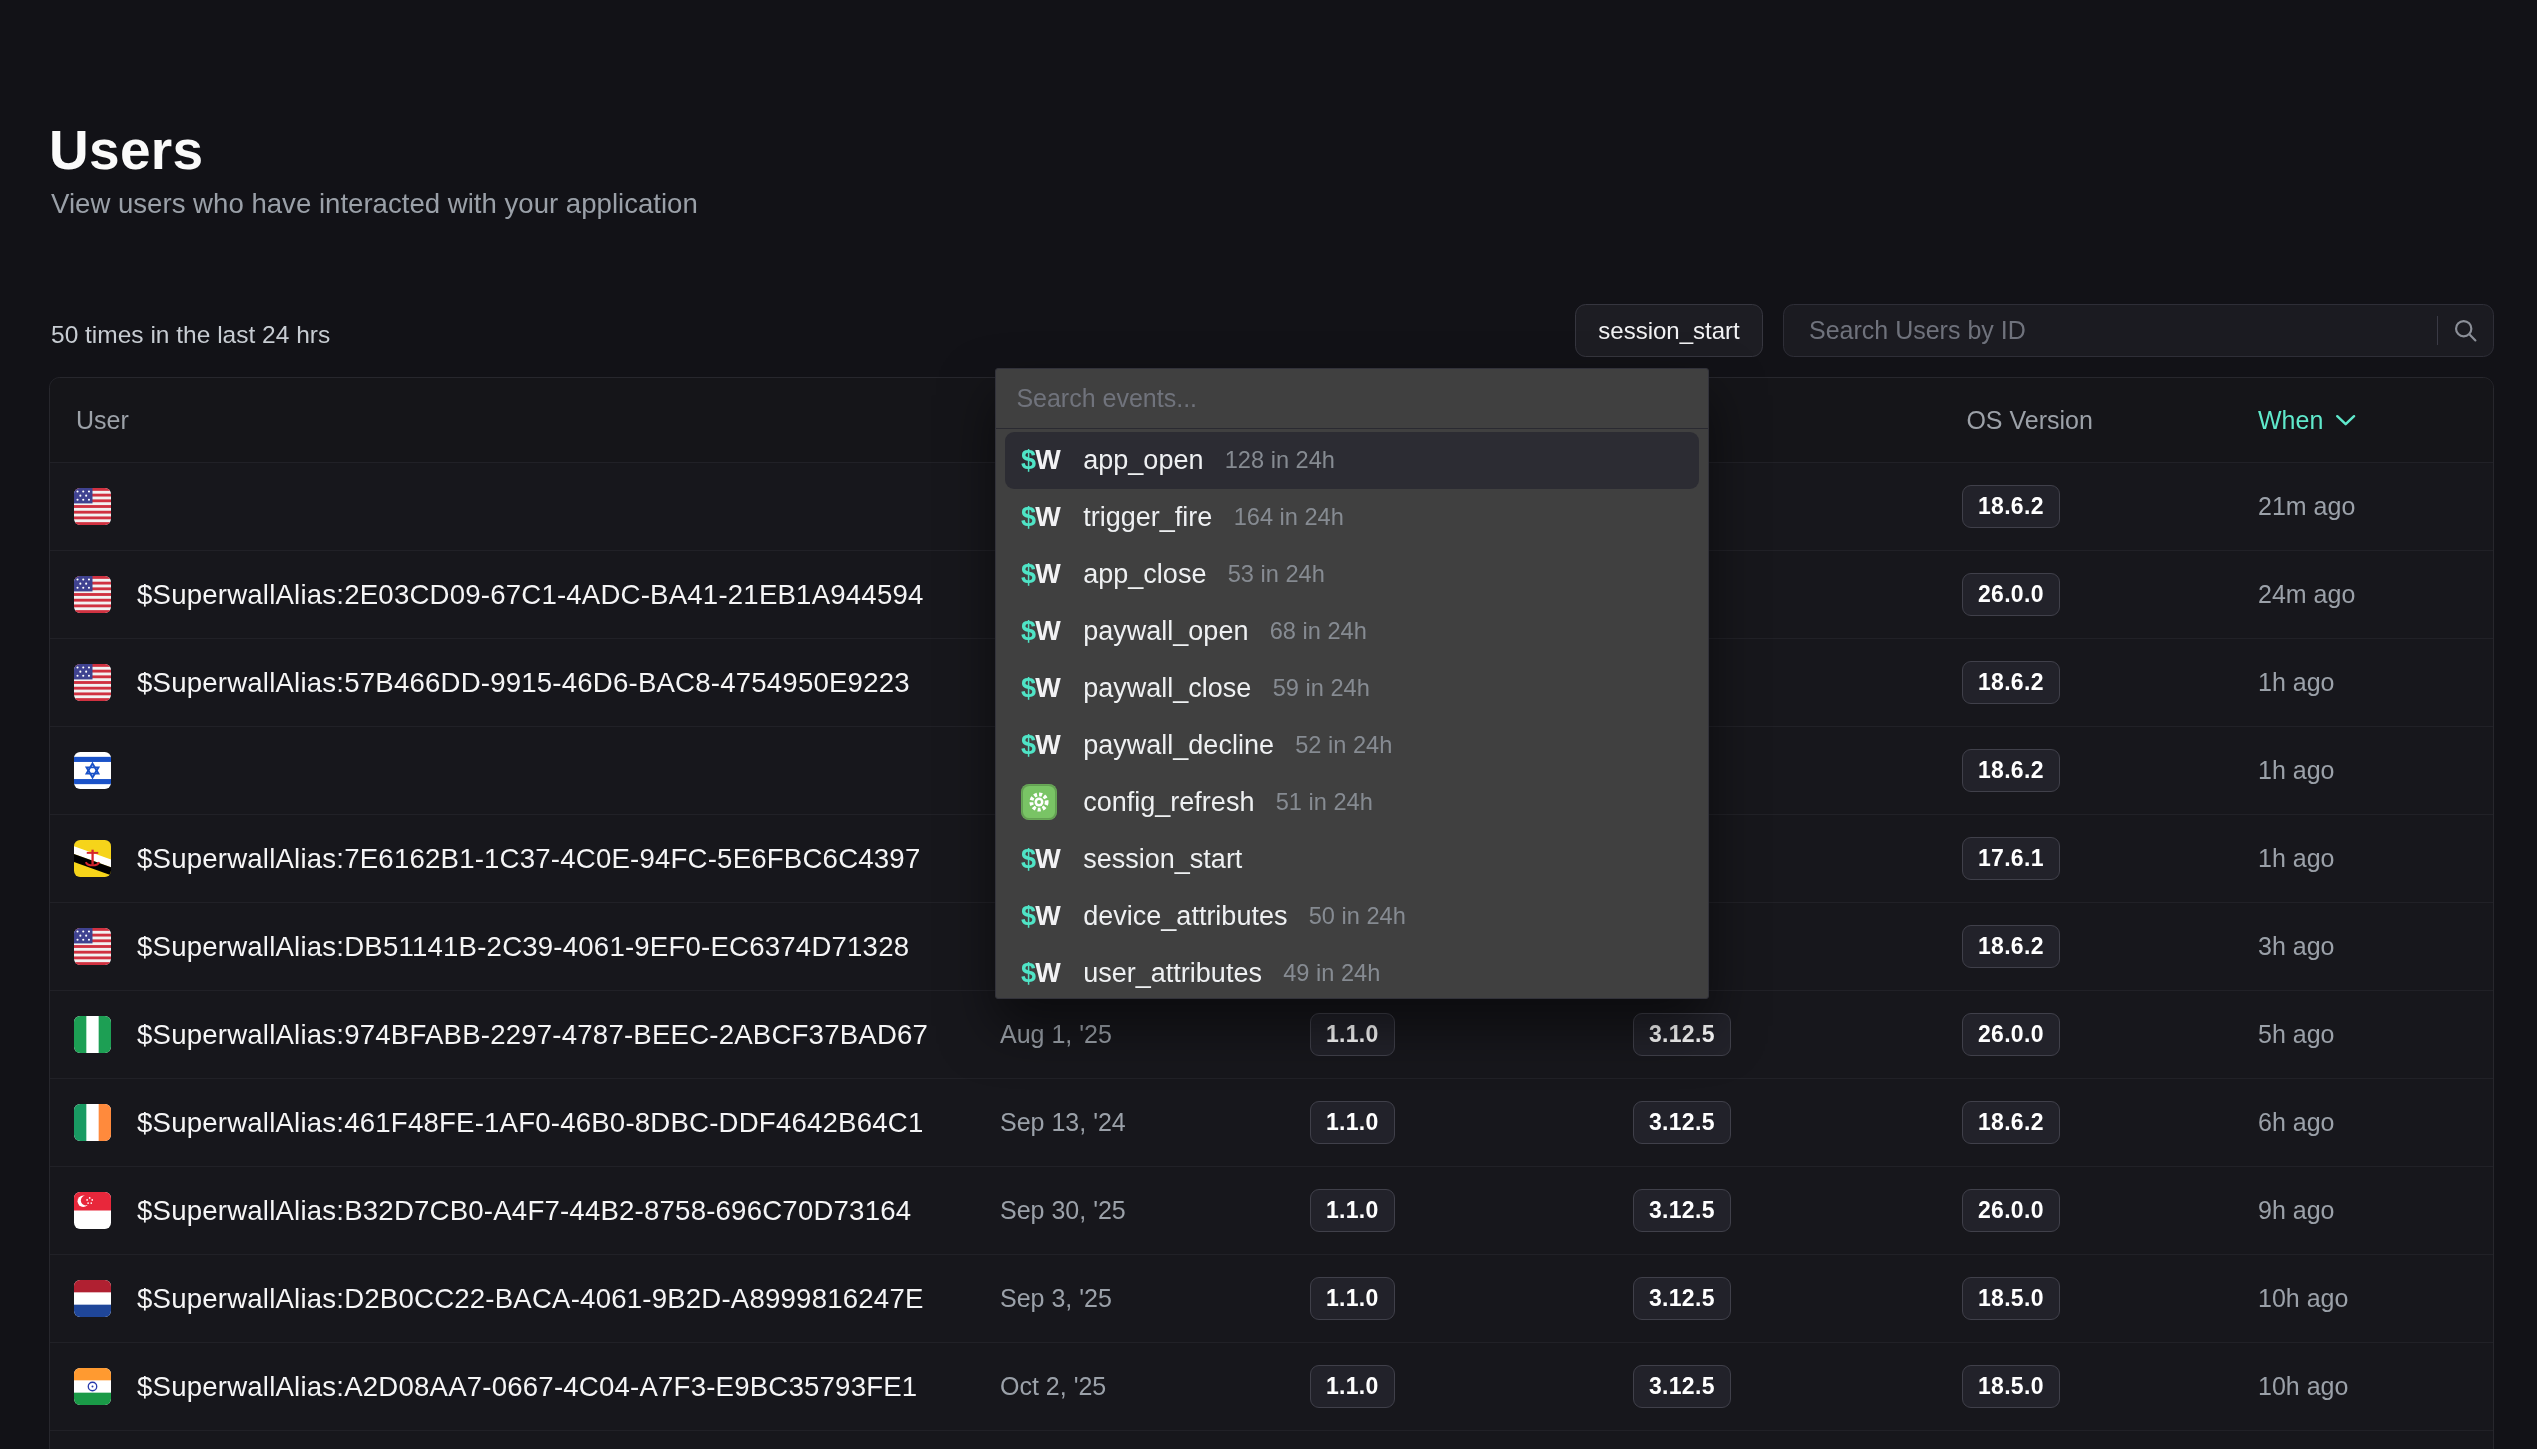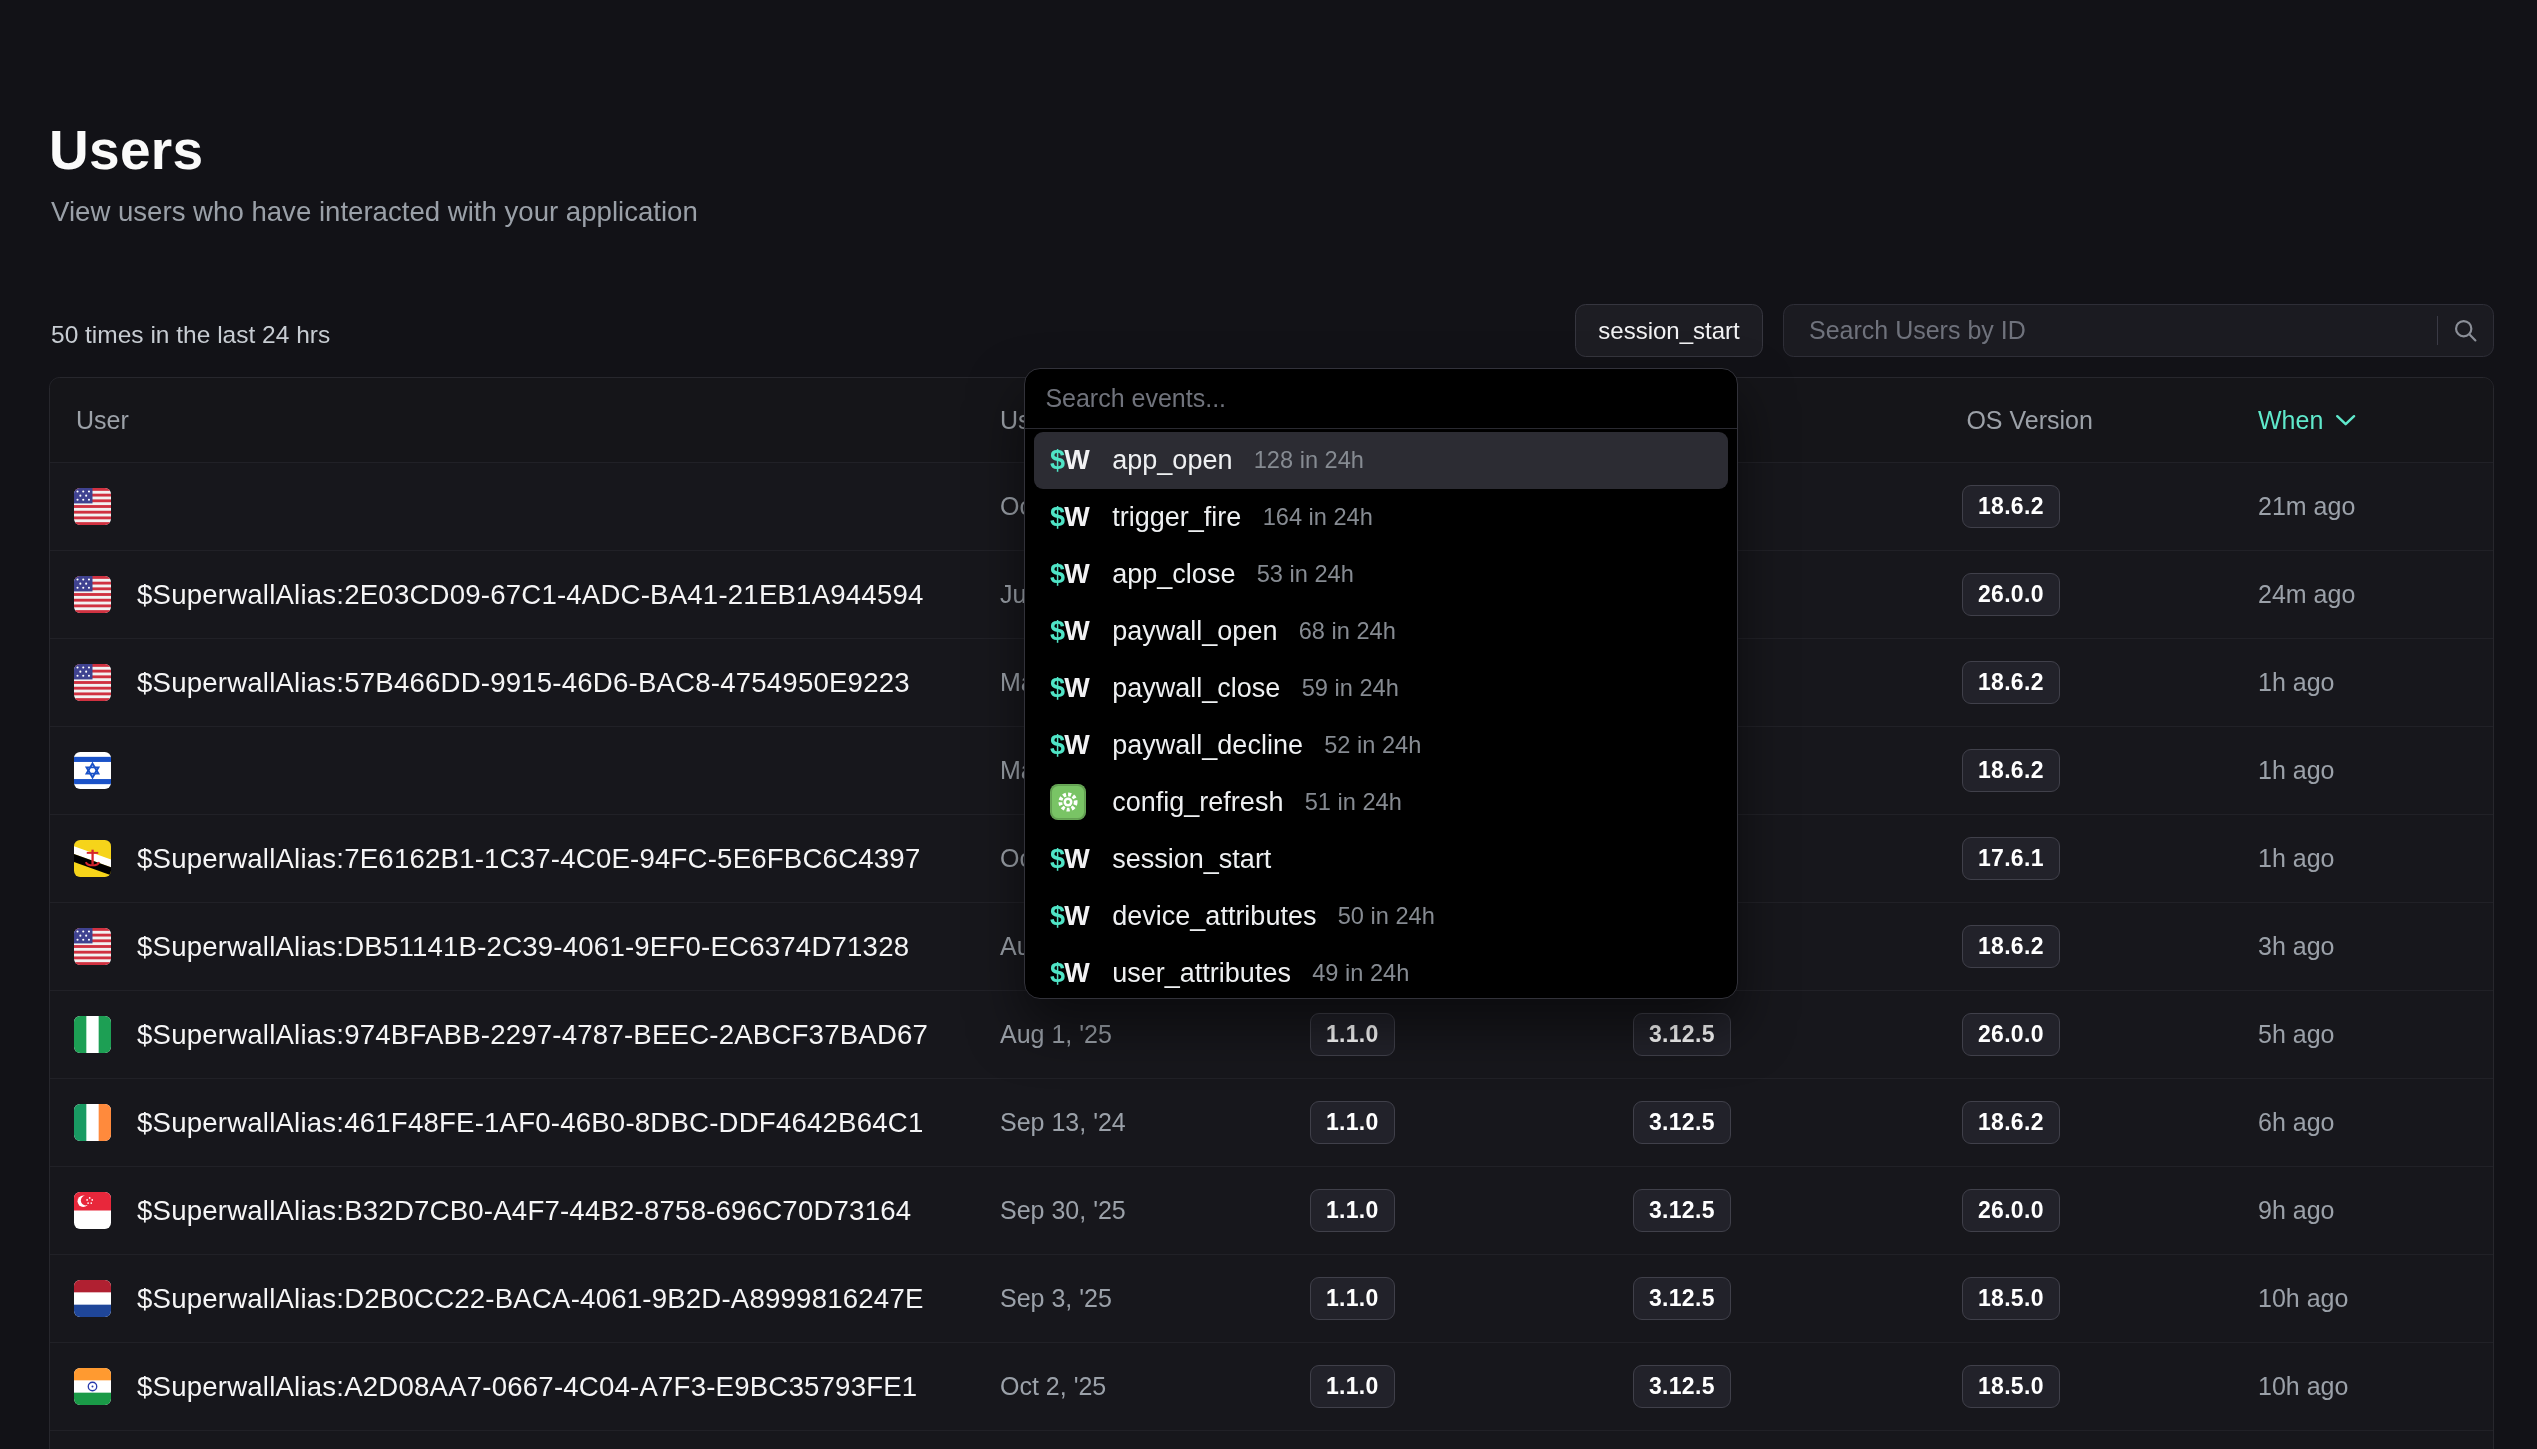--- a/index.html
+++ b/index.html
@@ -4,21 +4,21 @@
 <style>
   * { margin:0; padding:0; box-sizing:border-box; }
   html,body { width:2538px; height:1449px; }
   body {
     position:relative; overflow:hidden;
     background:#121217; color:#fff;
     font-family:"Liberation Sans","DejaVu Sans",sans-serif;
   }
   
   .page-title { position:absolute; left:49px; top:118px; font-size:55px; font-weight:700; letter-spacing:0.3px; color:#fafafa; }
-  .page-subtitle { position:absolute; left:51px; top:196px; font-size:27.6px; font-weight:400; color:#9aa0a8; }
+  .page-subtitle { position:absolute; left:51px; top:188px; font-size:27.6px; font-weight:400; color:#9aa0a8; }
   .stats-text { position:absolute; left:51px; top:321px; font-size:24.5px; color:#c7ccd2; }
 
   .event-filter {
     position:absolute; left:1575px; top:304px; width:188px; height:53px;
     background:#1d1d23; border:1.3px solid #36363f; border-radius:10.7px;
     color:#f2f2f4; font-size:24px; font-weight:500; font-family:inherit;
     display:flex; align-items:center; justify-content:center; cursor:pointer;
   }
   .user-search {
     position:absolute; left:1783px; top:304px; width:711px; height:53px;
@@ -57,22 +57,22 @@
     font-size:23px; font-weight:700; color:#fff; letter-spacing:0.3px;
   }
   .flag {
     width:37px; height:37px; flex:0 0 37px; border-radius:6.2px; overflow:hidden;
     position:relative; box-shadow:inset 0 0 0 0.9px rgba(255,255,255,.08);
   }
   .flag svg { display:block; width:37px; height:37px; }
 
   
   .events-dropdown {
-    position:absolute; left:1024px; top:368px; width:714px; height:631px; z-index:20;
-    background:#000000; border:1.3px solid #32323a; border-radius:16px;
+    position:absolute; left:995px; top:368px; width:714px; height:631px; z-index:20;
+    background:#404040; border:1.3px solid #32323a; border-radius:3px;
     box-shadow:0 27px 53px rgba(0,0,0,.5); overflow:hidden;
     display:flex; flex-direction:column;
   }
   .events-search { height:60px; flex:0 0 60px; border-bottom:0.9px solid #2a2a31; display:flex; align-items:center; }
   .events-search input {
     width:100%; height:100%; background:transparent; border:none; outline:none;
     color:#e5e5ea; font-size:25px; padding:0 20.4px; font-family:inherit;
   }
   .events-search input::placeholder { color:#70737c; }
   .events-list { padding:2.7px 9px; }

